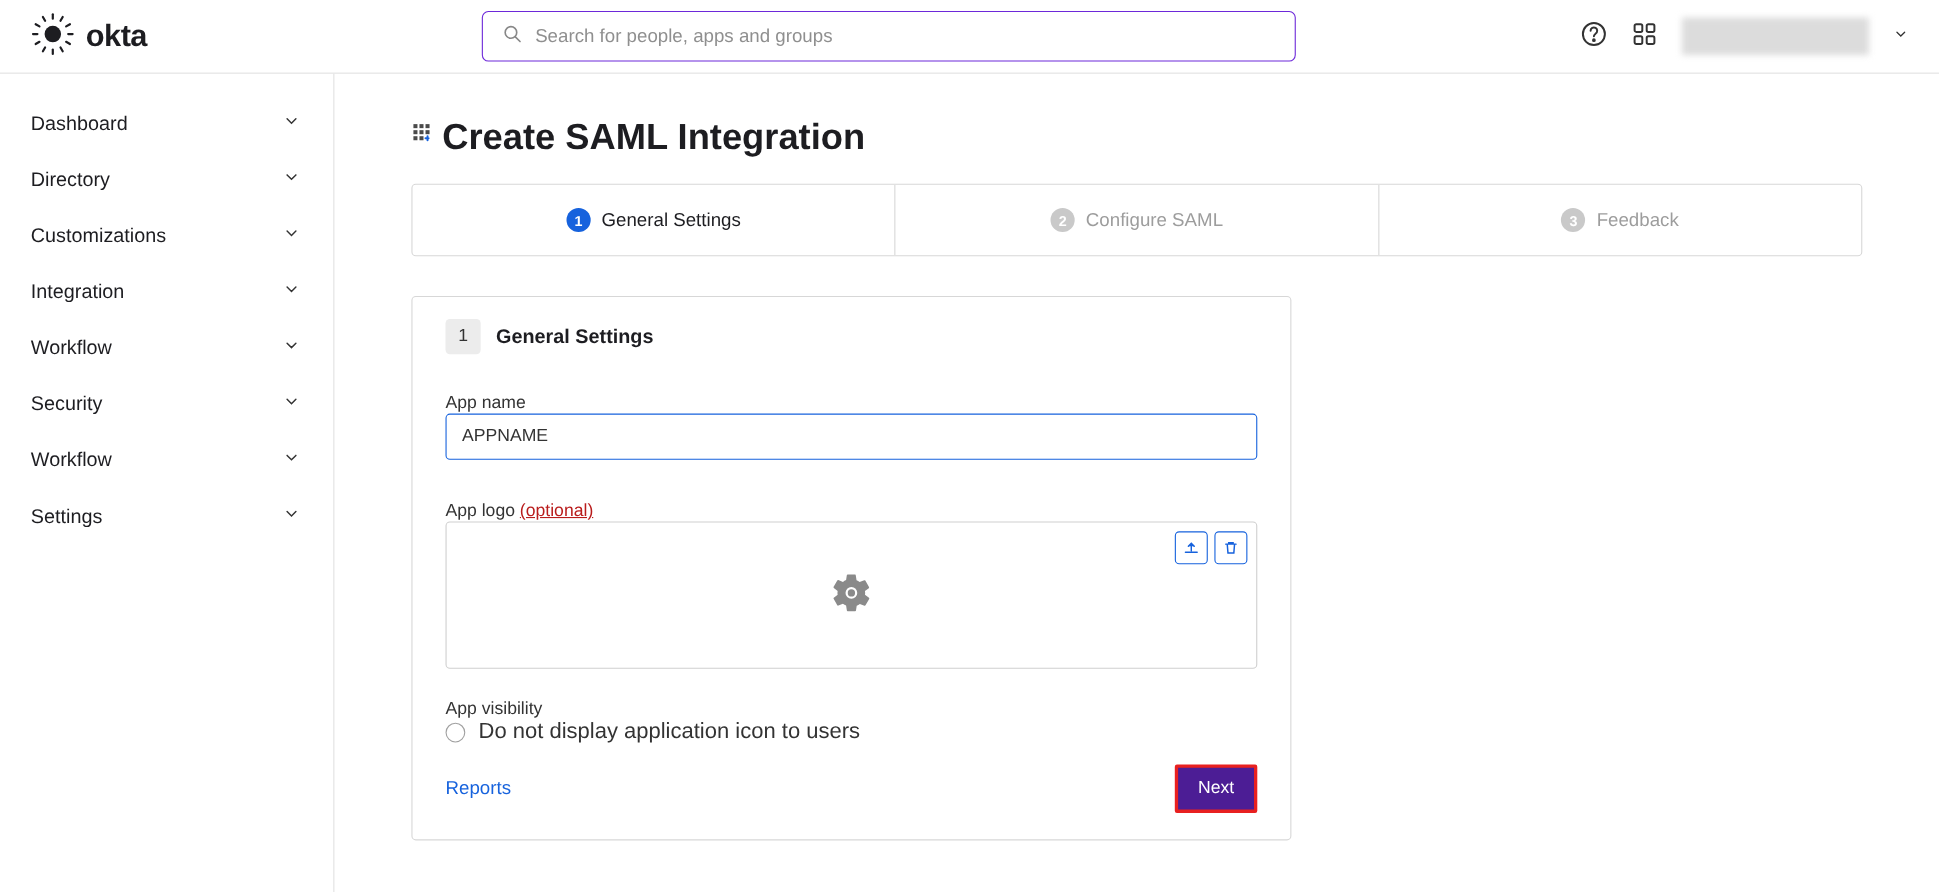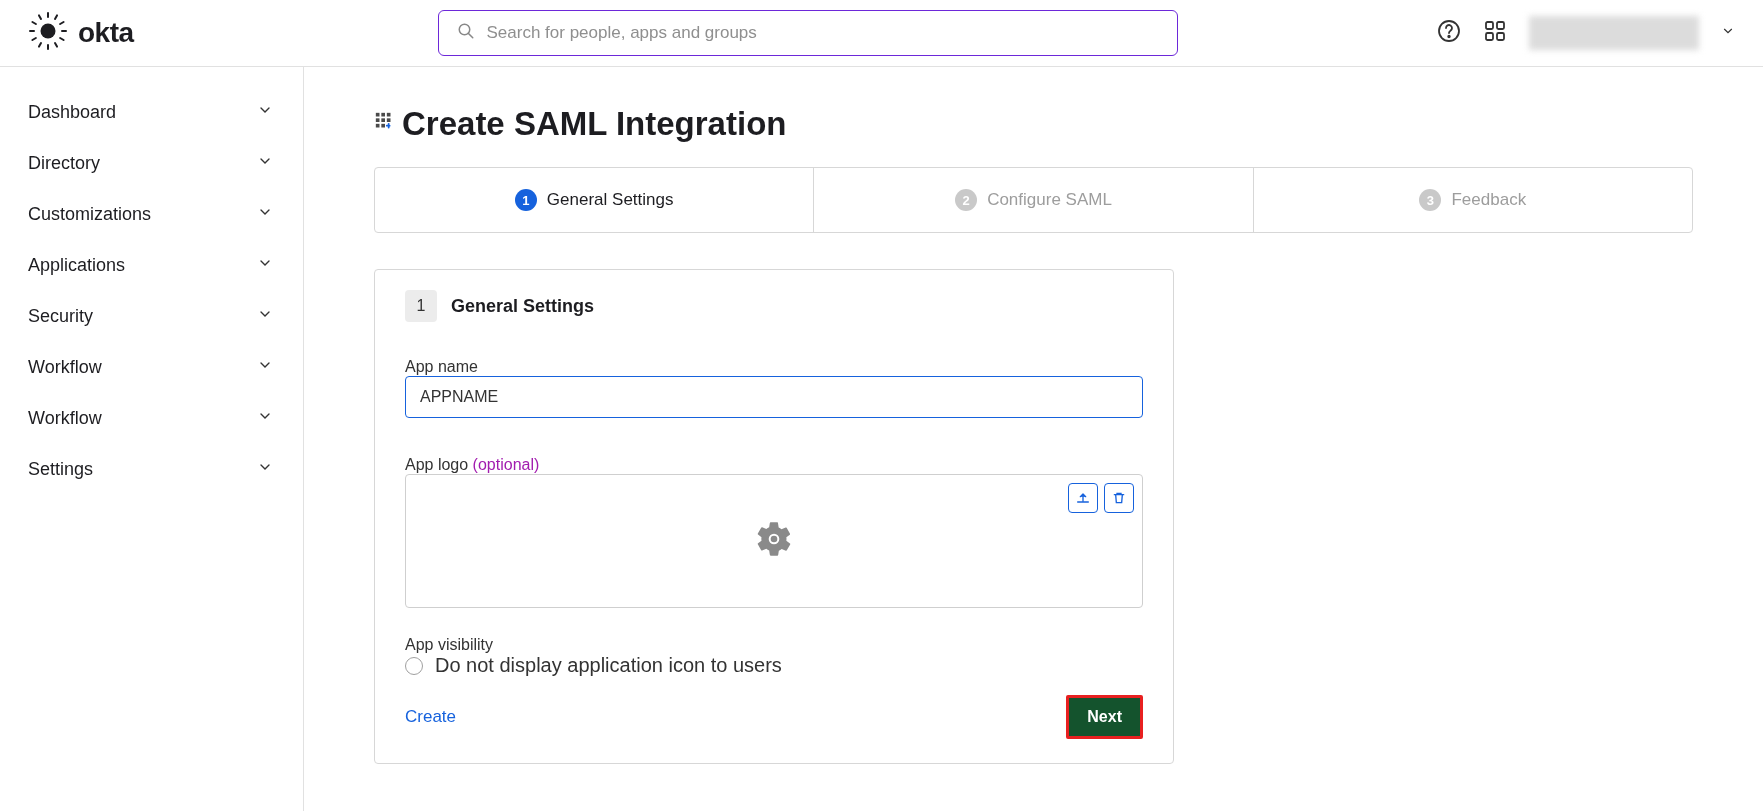--- a/index.html
+++ b/index.html
@@ -174,21 +174,21 @@
   display: flex;
   margin-bottom: 28px;
   flex-direction: column;
 }
 .form-label-col {
   width: 310px;
   font-size: 16px;
   color: #333;
   padding-top: 10px;
 }
-.form-label-col .optional { color: #a21caf; }
+.form-label-col .optional { color: #b91c1c; text-decoration: underline; }
 .form-input-col { flex: 1; }
 .text-input {
   width: 100%;
   height: 42px;
   border: 1px solid #1662dd;
   border-radius: 4px;
   padding: 0 14px;
   font-size: 16px;
   color: #333;
   outline: none;
@@ -243,24 +243,24 @@
   margin-top: 12px;
 }
 .cancel-link {
   color: #1662dd;
   font-size: 17px;
   font-weight: 500;
   cursor: pointer;
 }
 .next-btn {
   border: 3px solid #e82020;
-  background: #14532d;
+  background: #4c1d95;
   color: #fff;
   font-size: 16px;
-  font-weight: 700;
+  font-weight: 400;
   padding: 10px 18px;
   border-radius: 2px;
   cursor: pointer;
 }
 </style>
 </head>
 <body>
 
 <div class="topbar">
   <div class="logo-wrap">
@@ -337,33 +337,33 @@
             <polyline points="6 9 12 15 18 9"></polyline>
           </svg></span>
     </div>
     <div class="side-item">
       <span>Customizations</span>
       <span class="chev"><svg viewBox="0 0 24 24" fill="none" stroke-width="2" stroke-linecap="round">
             <polyline points="6 9 12 15 18 9"></polyline>
           </svg></span>
     </div>
     <div class="side-item">
-      <span>Applications</span>
+      <span>Integration</span>
+      <span class="chev"><svg viewBox="0 0 24 24" fill="none" stroke-width="2" stroke-linecap="round">
+            <polyline points="6 9 12 15 18 9"></polyline>
+          </svg></span>
+    </div>
+    <div class="side-item">
+      <span>Workflow</span>
       <span class="chev"><svg viewBox="0 0 24 24" fill="none" stroke-width="2" stroke-linecap="round">
             <polyline points="6 9 12 15 18 9"></polyline>
           </svg></span>
     </div>
     <div class="side-item">
       <span>Security</span>
-      <span class="chev"><svg viewBox="0 0 24 24" fill="none" stroke-width="2" stroke-linecap="round">
-            <polyline points="6 9 12 15 18 9"></polyline>
-          </svg></span>
-    </div>
-    <div class="side-item">
-      <span>Workflow</span>
       <span class="chev"><svg viewBox="0 0 24 24" fill="none" stroke-width="2" stroke-linecap="round">
             <polyline points="6 9 12 15 18 9"></polyline>
           </svg></span>
     </div>
     <div class="side-item">
       <span>Workflow</span>
       <span class="chev"><svg viewBox="0 0 24 24" fill="none" stroke-width="2" stroke-linecap="round">
             <polyline points="6 9 12 15 18 9"></polyline>
           </svg></span>
     </div>
@@ -454,19 +454,19 @@
         <div class="form-label-col" style="padding-top:0;">App visibility</div>
         <div class="form-input-col">
           <div class="checkbox-row">
             <div class="chk"></div>
             <span class="chk-label">Do not display application icon to users</span>
           </div>
         </div>
       </div>
 
       <div class="panel-footer">
-        <span class="cancel-link">Create</span>
+        <span class="cancel-link">Reports</span>
         <button class="next-btn">Next</button>
       </div>
     </div>
 
   </div>
 </div>
 
 </body></html>

